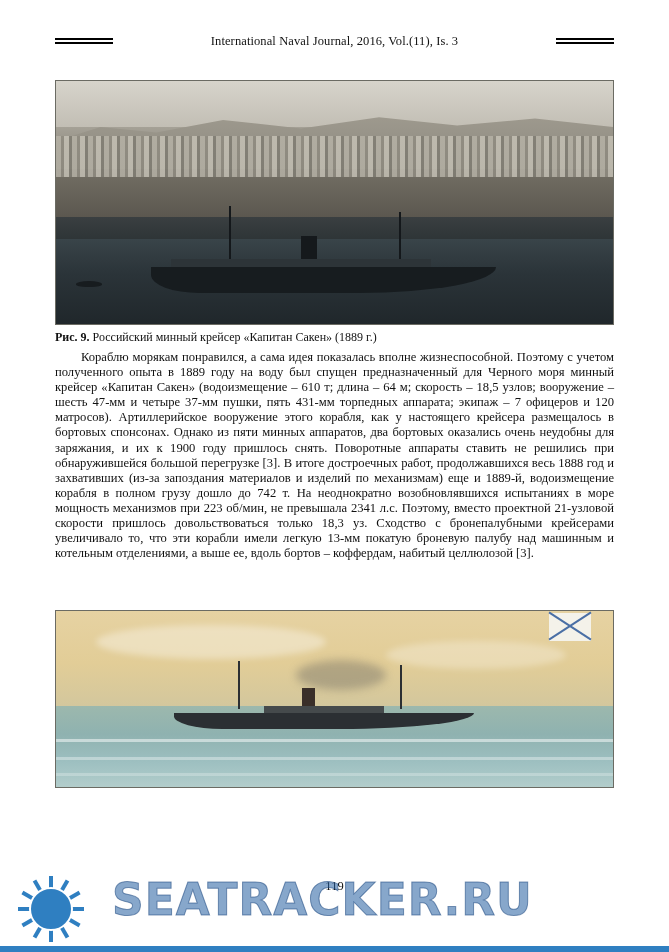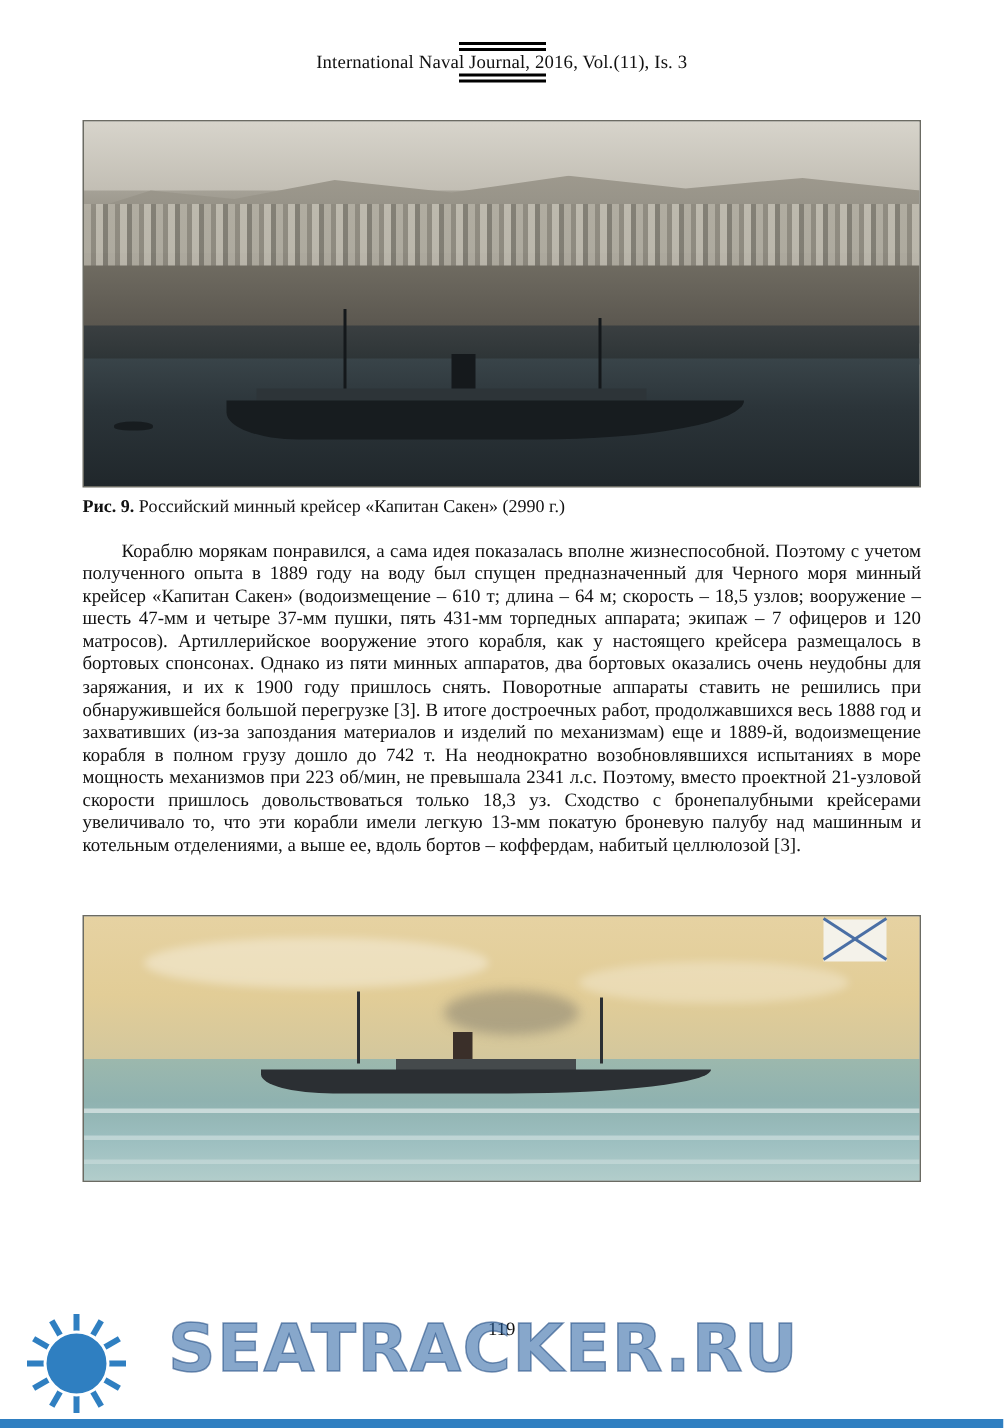--- a/index.html
+++ b/index.html
@@ -26,21 +26,20 @@
   
   .runhead {
     position: absolute;
     top: 30px;
     left: 55px;
     right: 55px;
     height: 22px;
     display: flex;
     align-items: center;
     justify-content: center;
-    flex-direction: column;
   }
   .runhead .rule {
     width: 58px;
     flex: 0 0 auto;
   }
   .runhead .rule .l1 {
     height: 2px;
     background: #000;
     margin-bottom: 2px;
   }
@@ -218,21 +217,21 @@
     position: absolute;
     left: 55px;
     width: 559px;
     font-size: 12.6px;
     line-height: 15.1px;
     text-align: justify;
     text-justify: inter-word;
     text-indent: 26px;
     hyphens: manual;
   }
-  #para1 { top: 360px; }
+  #para1 { top: 350px; }
   #para2 { top: 818px; }
 
   
   .folio {
     position: absolute;
     left: 0; right: 0;
     top: 879px;
     text-align: center;
     font-size: 12.5px;
   }
@@ -317,21 +316,21 @@
       <div class="f2-ship">
         <div class="f2-mast1"></div>
         <div class="f2-mast2"></div>
         <div class="f2-stack"></div>
         <div class="f2-deck"></div>
         <div class="f2-hull"></div>
       </div>
     </div>
     <div class="fig-caption">
       <b>Рис. 9.</b>
-      <span>Российский минный крейсер «Капитан Сакен» (2990 г.)</span>
+      <span>Российский минный крейсер «Капитан Сакен» (1889 г.)</span>
     </div>
   </div>
 
   <div class="para" id="para1">Кораблю морякам понравился, а сама идея показалась вполне жизнеспособной. Поэтому с учетом полученного опыта в 1889 году на воду был спущен предназначенный для Черного моря минный крейсер «Капитан Сакен» (водоизмещение – 610 т; длина – 64 м; скорость – 18,5 узлов; вооружение – шесть 47-мм и четыре 37-мм пушки, пять 431-мм торпедных аппарата; экипаж – 7 офицеров и 120 матросов). Артиллерийское вооружение этого корабля, как у настоящего крейсера размещалось в бортовых спонсонах. Однако из пяти минных аппаратов, два бортовых оказались очень неудобны для заряжания, и их к 1900 году пришлось снять. Поворотные аппараты ставить не решились при обнаружившейся большой перегрузке [3]. В итоге достроечных работ, продолжавшихся весь 1888 год и захвативших (из-за запоздания материалов и изделий по механизмам) еще и 1889-й, водоизмещение корабля в полном грузу дошло до 742 т. На неоднократно возобновлявшихся испытаниях в море мощность механизмов при 223 об/мин, не превышала 2341 л.с. Поэтому, вместо проектной 21-узловой скорости пришлось довольствоваться только 18,3 уз. Сходство с бронепалубными крейсерами увеличивало то, что эти корабли имели легкую 13-мм покатую броневую палубу над машинным и котельным отделениями, а выше ее, вдоль бортов – коффердам, набитый целлюлозой [3].</div>
 
   <div class="fig" id="fig3">
     <div class="fig-img">
       <div class="f3-sky"></div>
       <div class="f3-cloud"></div>
       <div class="f3-cloud2"></div>

